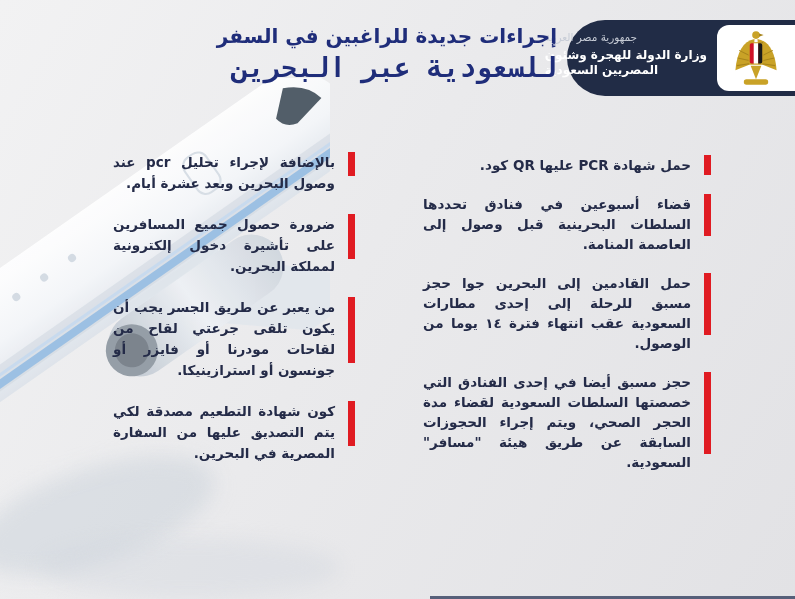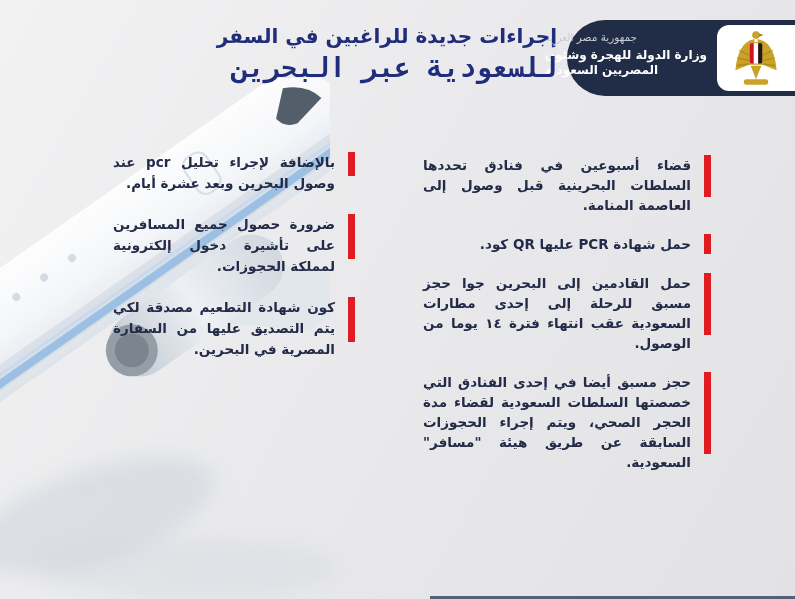--- a/index.html
+++ b/index.html
@@ -129,46 +129,50 @@
       </svg>
     </div>
   </div>
 
   <div class="title">
     <div class="title-l1">إجراءات جديدة للراغبين في السفر</div>
     <div class="title-l2">للسعودية عبر البحرين</div>
   </div>
 
   <div class="col col-right">
+    <div class="item full-bar">
+      <div class="marker"></div>
+      <div class="btext">حمل شهادة PCR عليها QR كود.</div>
+    </div>
     <div class="item">
       <div class="marker"></div>
       <div class="btext">قضاء أسبوعين في فنادق تحددها السلطات البحرينية قبل وصول إلى العاصمة المنامة.</div>
-    </div>
-    <div class="item full-bar">
-      <div class="marker"></div>
-      <div class="btext">حمل شهادة PCR عليها QR كود.</div>
     </div>
     <div class="item">
       <div class="marker"></div>
       <div class="btext">حمل القادمين إلى البحرين جوا حجز مسبق للرحلة إلى إحدى مطارات السعودية عقب انتهاء فترة ١٤ يوما من الوصول.</div>
     </div>
     <div class="item">
       <div class="marker"></div>
       <div class="btext">حجز مسبق أيضا في إحدى الفنادق التي خصصتها السلطات السعودية لقضاء مدة الحجر الصحي، ويتم إجراء الحجوزات السابقة عن طريق هيئة "مسافر" السعودية.</div>
     </div>
   </div>
 
   <div class="col col-left">
     <div class="item">
       <div class="marker"></div>
       <div class="btext">بالإضافة لإجراء تحليل pcr عند وصول البحرين وبعد عشرة أيام.</div>
     </div>
     <div class="item">
       <div class="marker"></div>
-      <div class="btext">ضرورة حصول جميع المسافرين على تأشيرة دخول إلكترونية لمملكة الحجوزات.</div>
+      <div class="btext">ضرورة حصول جميع المسافرين على تأشيرة دخول إلكترونية لمملكة البحرين.</div>
+    </div>
+    <div class="item">
+      <div class="marker"></div>
+      <div class="btext">من يعبر عن طريق الجسر يجب أن يكون تلقى جرعتي لقاح من لقاحات مودرنا أو فايزر أو جونسون أو استرازينيكا.</div>
     </div>
     <div class="item">
       <div class="marker"></div>
       <div class="btext">كون شهادة التطعيم مصدقة لكي يتم التصديق عليها من السفارة المصرية في البحرين.</div>
     </div>
   </div>
 
   <div class="bottom-strip"></div>
 </div>
 

